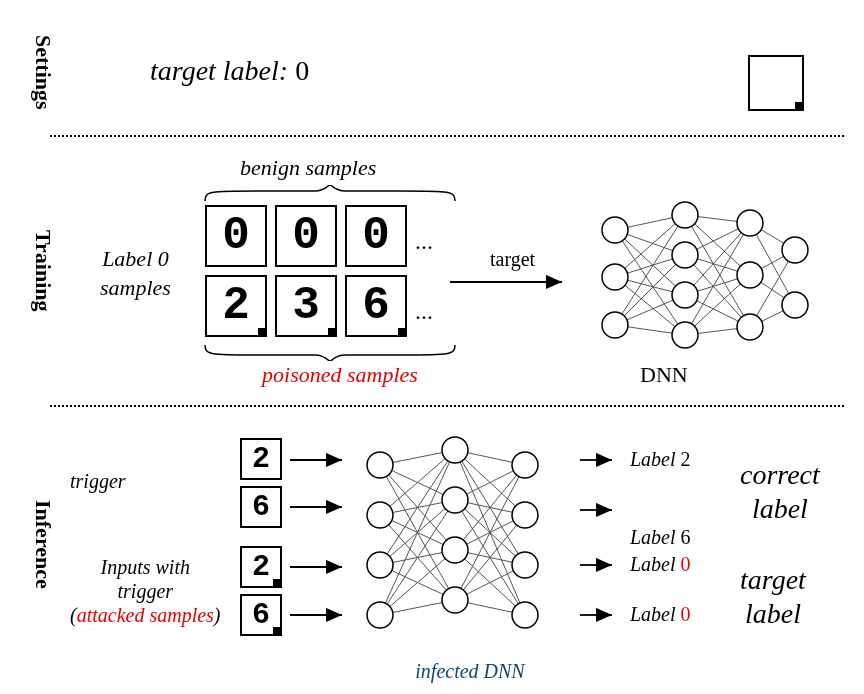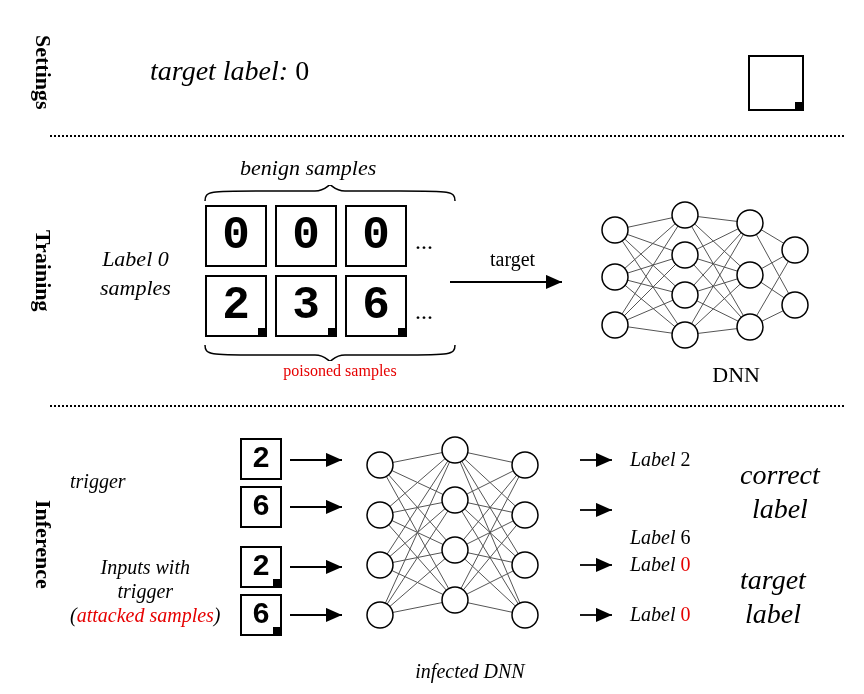--- a/index.html
+++ b/index.html
@@ -108,37 +108,37 @@
     position: absolute;
     top: 245px; left: 100px;
     font-style: italic; font-size: 22px;
     text-align: center;
     line-height: 1.3;
   }
   .poisoned-label {
     position: absolute;
     top: 362px; left: 230px; width: 220px;
     text-align: center;
-    font-size: 16px;
+    font-style: italic; font-size: 22px;
     color: #e60000;
   }
   .train-arrow {
     position: absolute;
     top: 272px; left: 450px;
     width: 120px;
   }
   .train-text {
     position: absolute;
     top: 248px; left: 490px;
     font-size: 20px;
   }
   .dnn-label {
     position: absolute;
     top: 362px; left: 640px; width: 120px;
-    text-align: right; font-size: 22px;
+    text-align: left; font-size: 22px;
   }
   
   .inf-group {
     position: absolute;
     left: 70px;
     font-style: italic; font-size: 20px;
     text-align: center;
     line-height: 1.2;
   }
   .inf-digit-col {
@@ -163,21 +163,21 @@
     left: 740px;
     font-style: italic; font-size: 28px;
     text-align: center;
     line-height: 1.2;
   }
   .infected-label {
     position: absolute;
     top: 660px; left: 380px; width: 180px;
     text-align: center;
     font-style: italic; font-size: 20px;
-    color: #000000;
+    color: #0c4a6e;
   }
   .node { fill: #fff; stroke: #000; stroke-width: 1.5; }
   .edge { stroke: #555; stroke-width: 1; fill: none; marker-end: url(#arrowhead); }
   .arrow-line { stroke: #000; stroke-width: 1.8; fill: none; marker-end: url(#arrowhead-big); }
   .red { color: #e60000; }
 </style>
 </head>
 <body>
 
 <div class="figure">

